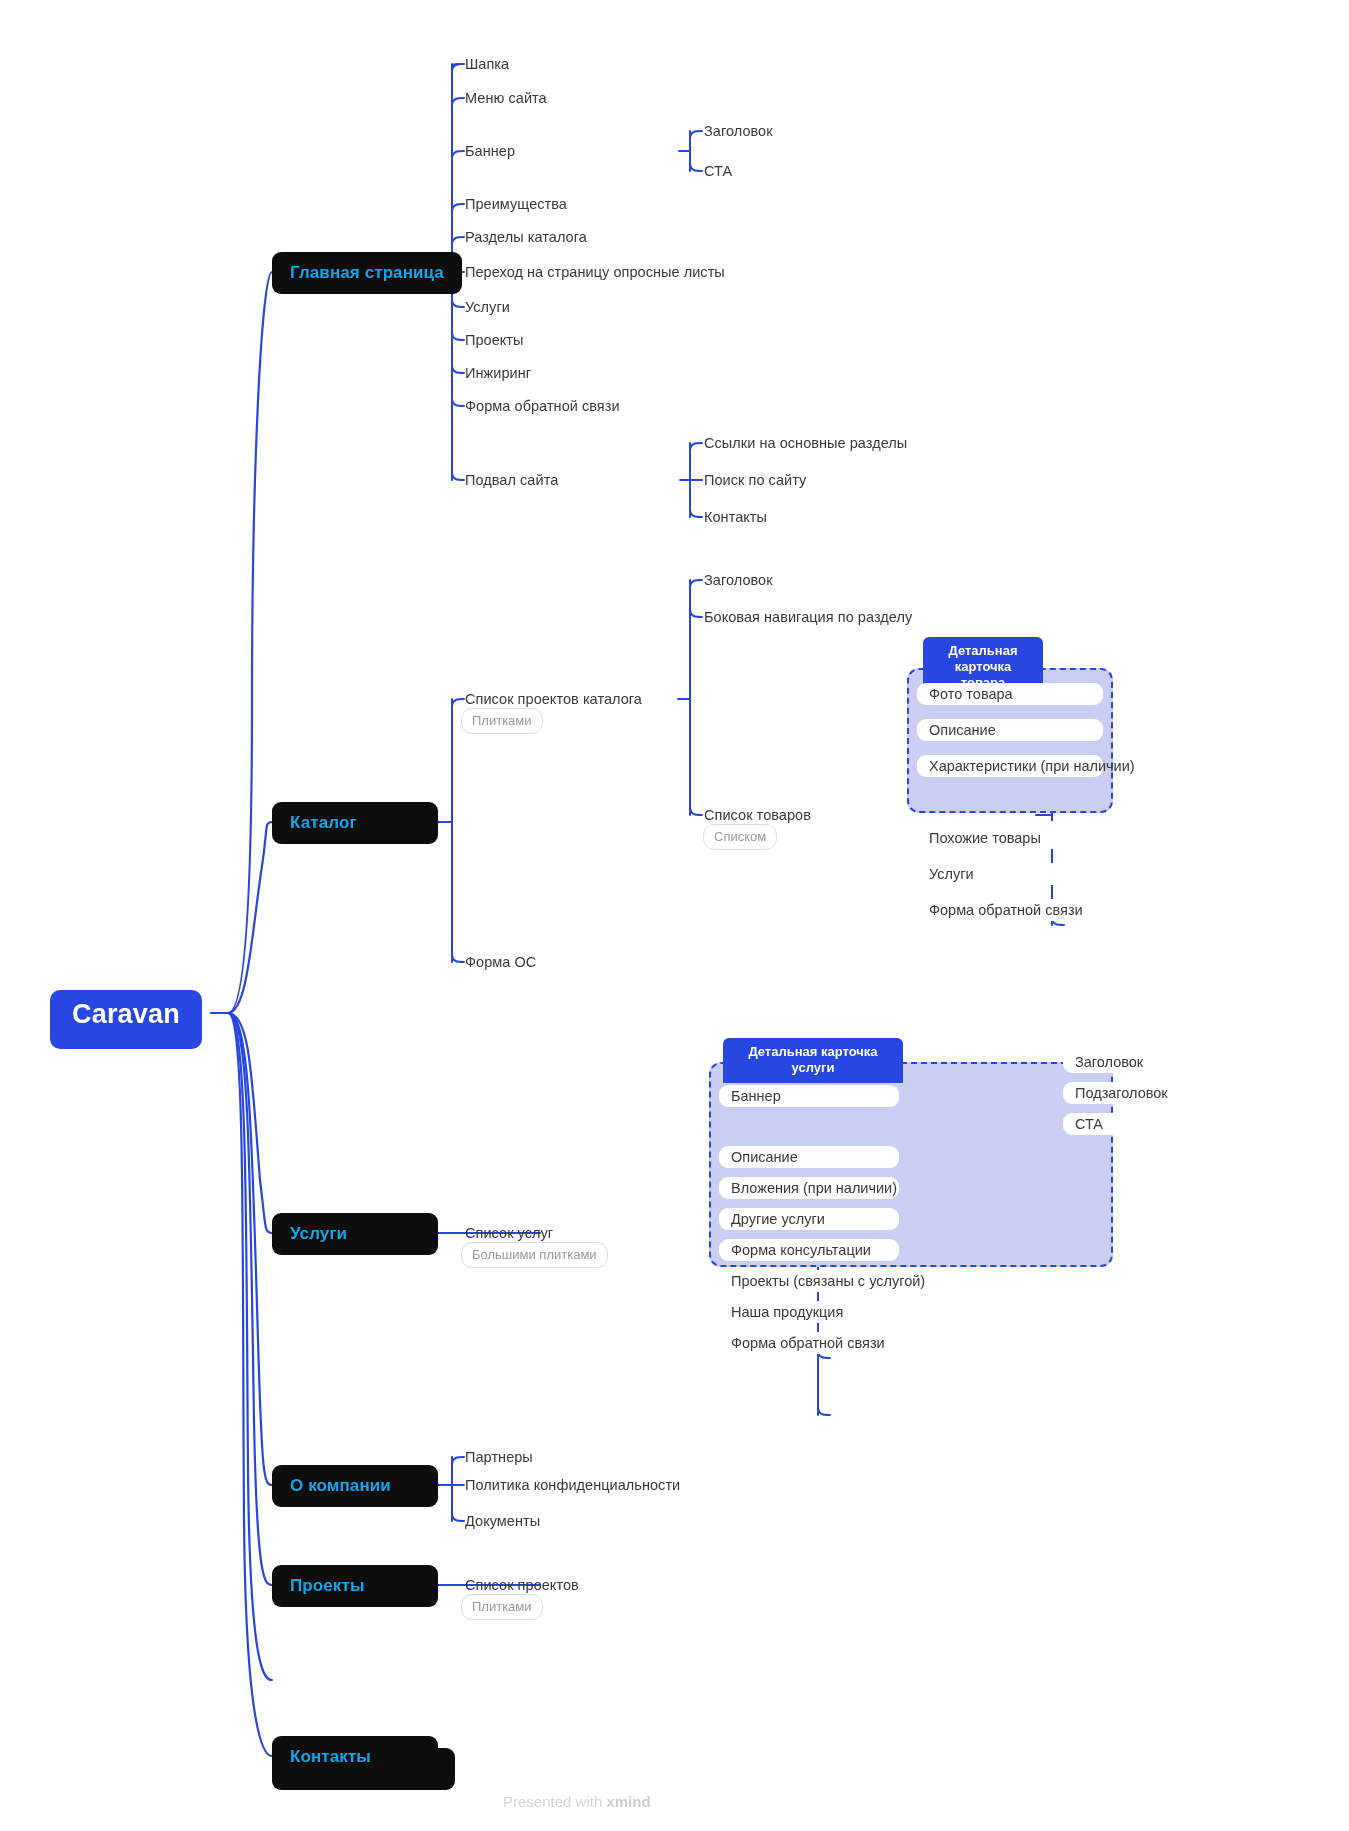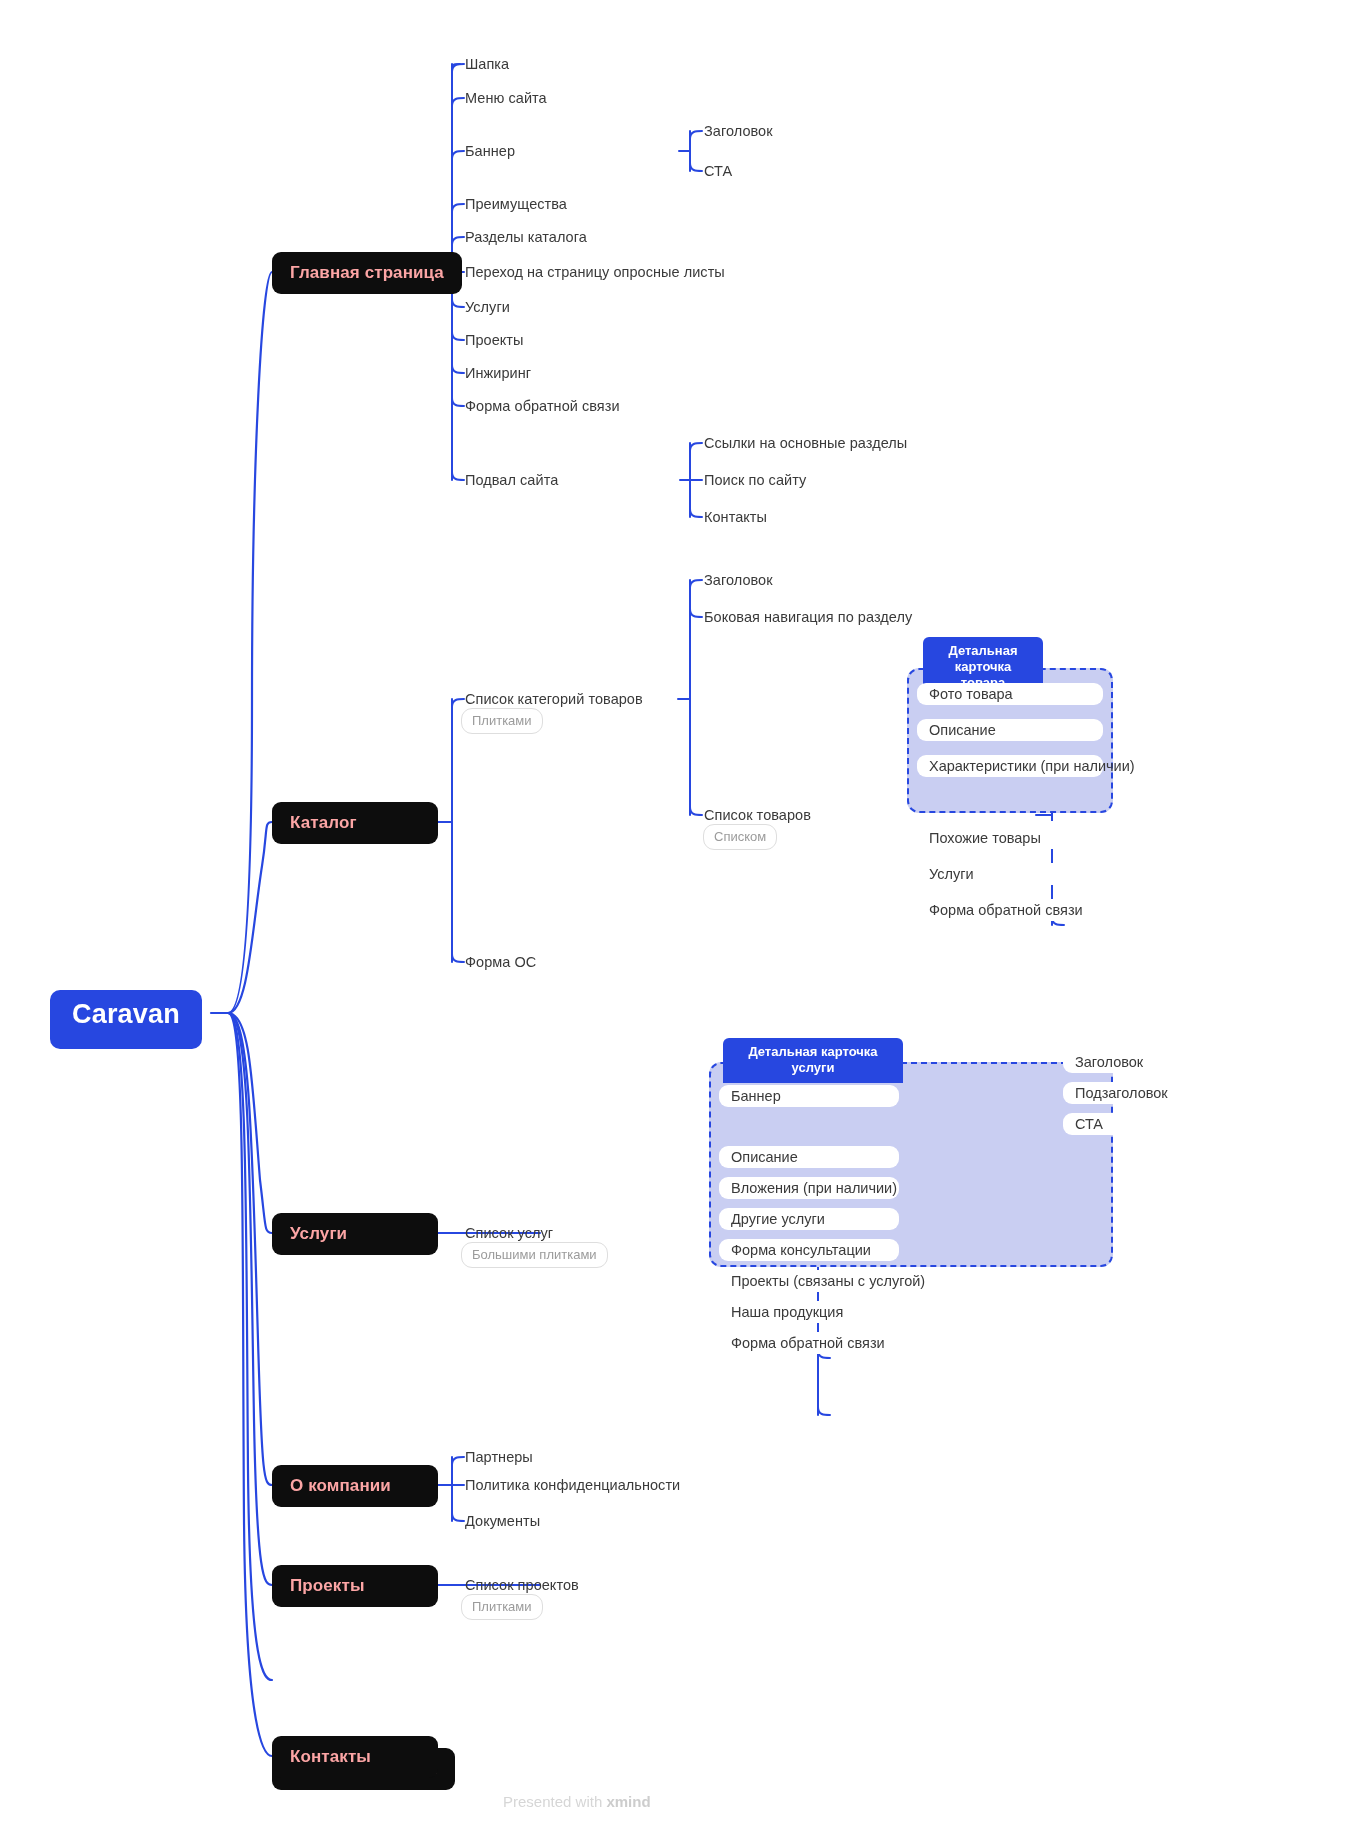--- a/index.html
+++ b/index.html
@@ -39,21 +39,21 @@
     font-size: 27px;
     font-weight: 700;
     letter-spacing: .2px;
     padding: 11px 22px 21px 22px;
     line-height: 1;
   }
 
   
   .topic {
     background: #0d0d0d;
-    color: #fca5a5;
+    color: #0ea5e9;
     border-radius: 9px;
     font-size: 17px;
     font-weight: 700;
     letter-spacing: .1px;
     padding: 12px 18px 13px 18px;
     line-height: 1;
     min-width: 166px;
   }
 
   
@@ -242,21 +242,21 @@
   <div class="node leaf" style="left:465px; top:399px;">Форма обратной связи</div>
   <div class="node leaf" style="left:465px; top:473px;">Подвал сайта</div>
 
   <div class="node leaf" style="left:704px; top:124px;">Заголовок</div>
   <div class="node leaf" style="left:704px; top:164px;">СТА</div>
 
   <div class="node leaf" style="left:704px; top:436px;">Ссылки на основные разделы</div>
   <div class="node leaf" style="left:704px; top:473px;">Поиск по сайту</div>
   <div class="node leaf" style="left:704px; top:510px;">Контакты</div>
 
-  <div class="node leaf" style="left:465px; top:692px;">Список категорий товаров</div>
+  <div class="node leaf" style="left:465px; top:692px;">Список проектов каталога</div>
   <div class="node tag" style="position:absolute; left:461px; top:708px;">Плитками</div>
   <div class="node leaf" style="left:465px; top:955px;">Форма ОС</div>
 
   <div class="node leaf" style="left:704px; top:573px;">Заголовок</div>
   <div class="node leaf" style="left:704px; top:610px;">Боковая навигация по разделу</div>
   <div class="node leaf" style="left:704px; top:808px;">Список товаров</div>
   <div class="node tag" style="position:absolute; left:703px; top:824px;">Списком</div>
 
   <div class="boundary" style="left:907px; top:668px; width:206px; height:145px;"></div>
   <div class="boundary-title" style="left:923px; top:637px; width:120px;">Детальная карточка товара</div>

